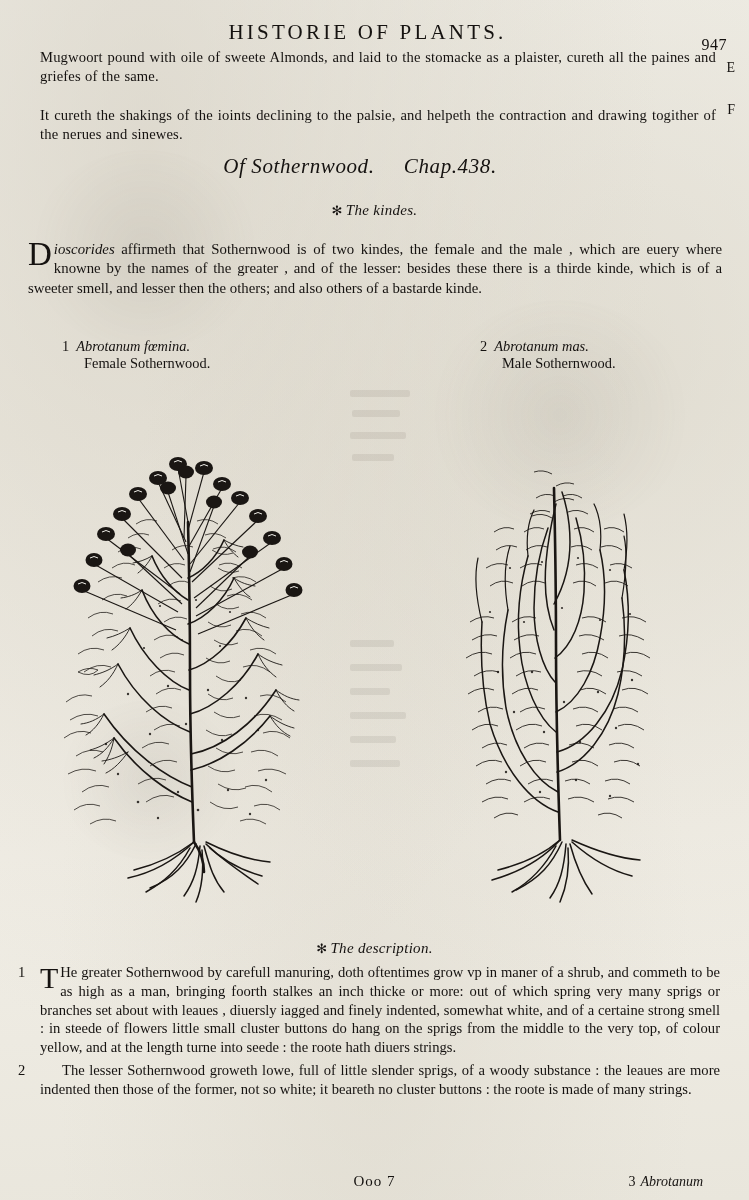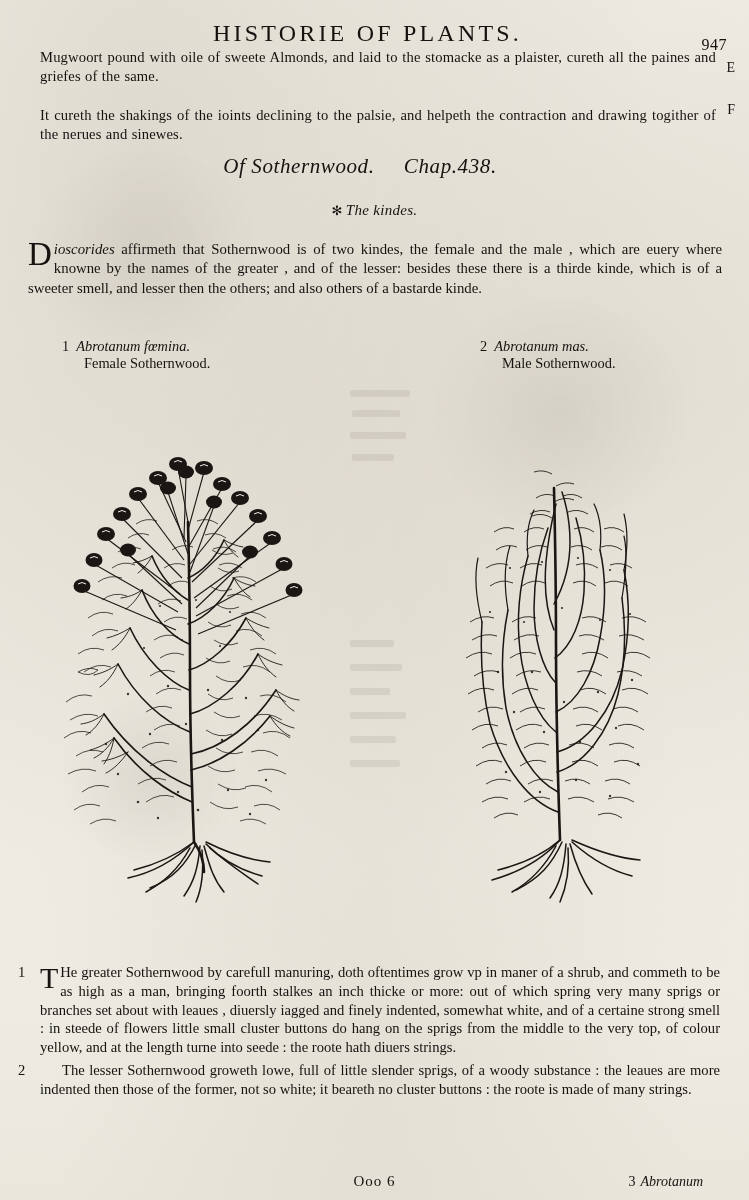--- a/index.html
+++ b/index.html
@@ -44,21 +44,21 @@
     border-radius: 50%;
     background: radial-gradient(circle, rgba(80,72,58,0.5) 0%, rgba(120,112,96,0.12) 60%, rgba(255,255,255,0) 75%);
   }
 
   .running-head {
     position: absolute;
     top: 20px;
     left: 0;
     width: 735px;
     text-align: center;
-    font-size: 24px;
+    font-size: 21px;
     letter-spacing: 3.2px;
     font-variant: small-caps;
     font-family: "Liberation Serif", serif;
   }
   .folio {
     position: absolute;
     top: 36px;
     right: 22px;
     font-size: 16px;
     letter-spacing: 0.5px;
@@ -495,30 +495,33 @@
           <circle cx="206" cy="248" r="1.1"></circle>
         <circle cx="236" cy="242" r="1.1"></circle>
           <circle cx="148" cy="190" r="1.1"></circle>
           <circle cx="184" cy="186" r="1.1"></circle>
         <circle cx="116" cy="196" r="1.1"></circle>
           <circle cx="216" cy="198" r="1.1"></circle>
       </g>
     </svg>
   </div>
 
+  <div class="section-head desc-head">
+    <span class="star">✻</span><span>The description.</span>
+  </div>
 
   <div class="desc-block">
     <div class="desc-item">
       <span class="item-num">1</span>
       <span class="dropcap2">T</span><span>He greater Sothernwood by carefull manuring, doth oftentimes grow vp in maner of a shrub, and commeth to be as high as a man, bringing foorth stalkes an inch thicke or more: out of which spring very many sprigs or branches set about with leaues , diuersly iagged and finely indented, somewhat white, and of a certaine strong smell : in steede of flowers little small cluster buttons do hang on the sprigs from the middle to the very top, of colour yellow, and at the length turne into seede : the roote hath diuers strings.</span>
     </div>
     <div class="desc-item desc-2">
       <span class="item-num">2</span>
       <span style="display:inline-block; width:22px;"></span><span>The lesser Sothernwood groweth lowe, full of little slender sprigs, of a woody substance : the leaues are more indented then those of the former, not so white; it beareth no cluster buttons : the roote is made of many strings.</span>
     </div>
   </div>
 
-  <div class="signature">Ooo 6</div>
+  <div class="signature">Ooo 7</div>
   <div class="catchword">
     <span class="cw-num">3</span><span>Abrotanum</span>
   </div>
 
 </div>
 
 </body></html>

